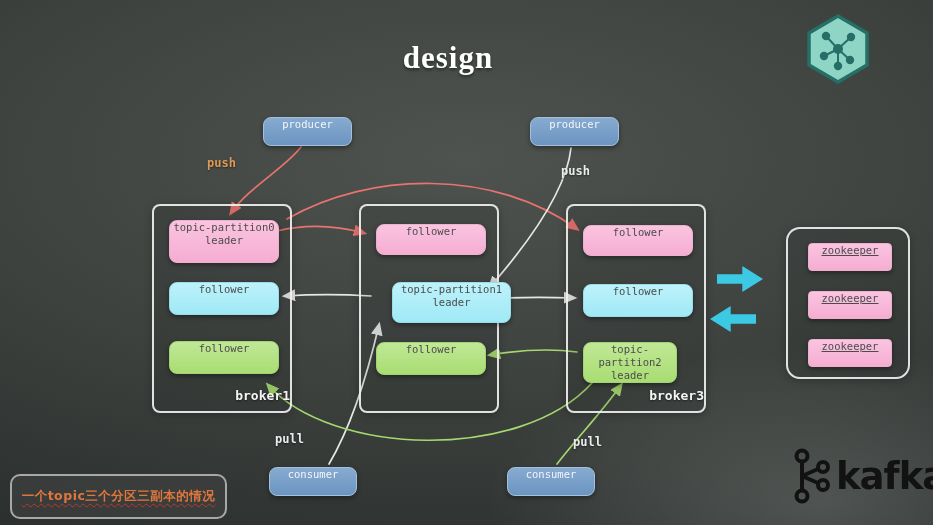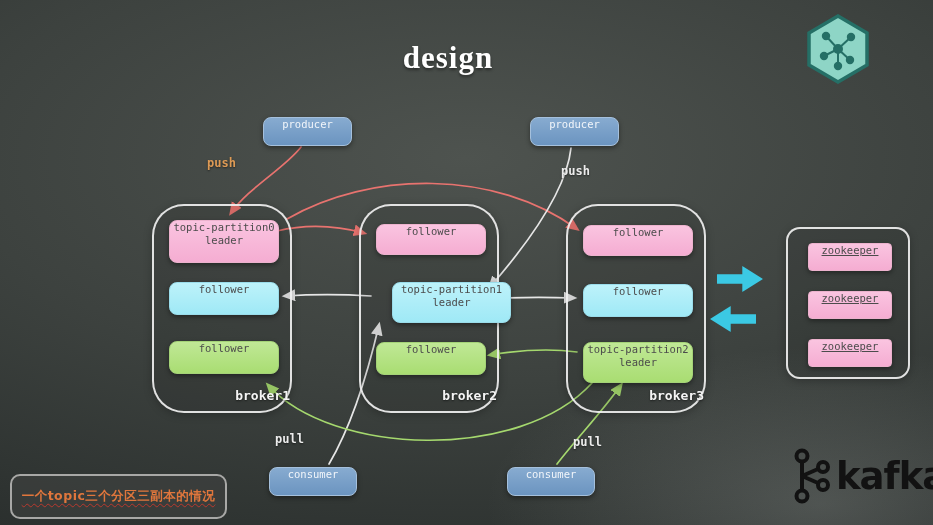--- a/index.html
+++ b/index.html
@@ -18,21 +18,21 @@
   .node{
     position:absolute; display:flex; flex-direction:column; align-items:center; 
     border-radius:8px; font-family:"DejaVu Sans Mono", monospace; font-size:10.5px; line-height:1.25;
     box-shadow:0 2px 5px rgba(0,0,0,.4); text-align:center;
   }
   .blue{ background:linear-gradient(#87abd0,#6b94c0); border:1px solid #a5c0dc; color:#f1f5fa; }
   .pink{ background:linear-gradient(#fac4e0,#f5add2); border:1px solid #ecb2cd; color:#4c4c4c; }
   .cyan{ background:linear-gradient(#bdf2fa,#9fe9f6); border:1px solid #9adcea; color:#4c4c4c; }
   .green{ background:linear-gradient(#c0e896,#a9dd72); border:1px solid #a4d277; color:#4c4c4c; }
   .panel{
-    position:absolute; border:2px solid rgba(240,240,240,.92); border-radius:32px;
+    position:absolute; border:2px solid rgba(240,240,240,.92); border-radius:8px;
     background:rgba(15,17,16,.10); box-shadow:0 2px 8px rgba(0,0,0,.25);
   }
   .panel-label{
     position:absolute; bottom:8px; left:0; width:100%; text-align:right;
     color:#f4f4f4; font-family:"DejaVu Sans Mono", monospace; font-weight:bold; font-size:13px;
     text-shadow:0 1px 2px rgba(0,0,0,.5);
   }
   .flow-label{
     position:absolute; font-family:"DejaVu Sans Mono", monospace; font-weight:bold;
     font-size:12px; color:#ececec; text-shadow:0 1px 2px rgba(0,0,0,.5);
@@ -139,31 +139,30 @@
     <div class="node pink" style="left:15px; top:18px; width:110px; height:31px;">
       <span>follower</span>
     </div>
     <div class="node cyan" style="left:31px; top:76px; width:119px; height:41px;">
       <span>topic-partition1</span>
       <span>leader</span>
     </div>
     <div class="node green" style="left:15px; top:136px; width:110px; height:33px;">
       <span>follower</span>
     </div>
-    <div class="panel-label">broker2</div>
   </div>
 
   <div class="panel" style="left:566px; top:204px; width:140px; height:209px;">
     <div class="node pink" style="left:15px; top:19px; width:110px; height:31px;">
       <span>follower</span>
     </div>
     <div class="node cyan" style="left:15px; top:78px; width:110px; height:33px;">
       <span>follower</span>
     </div>
-    <div class="node green" style="left:15px; top:136px; width:110px; height:41px;">
+    <div class="node green" style="left:15px; top:136px; width:94px; height:41px;">
       <span>topic-partition2</span>
       <span>leader</span>
     </div>
     <div class="panel-label">broker3</div>
   </div>
 
   <div class="block-arrow right" style="left:717px; top:266px; width:46px; height:26px;"></div>
   <div class="block-arrow left" style="left:710px; top:306px; width:46px; height:26px;"></div>
 
   <div class="panel" style="left:786px; top:227px; width:124px; height:152px; border-radius:14px;">

